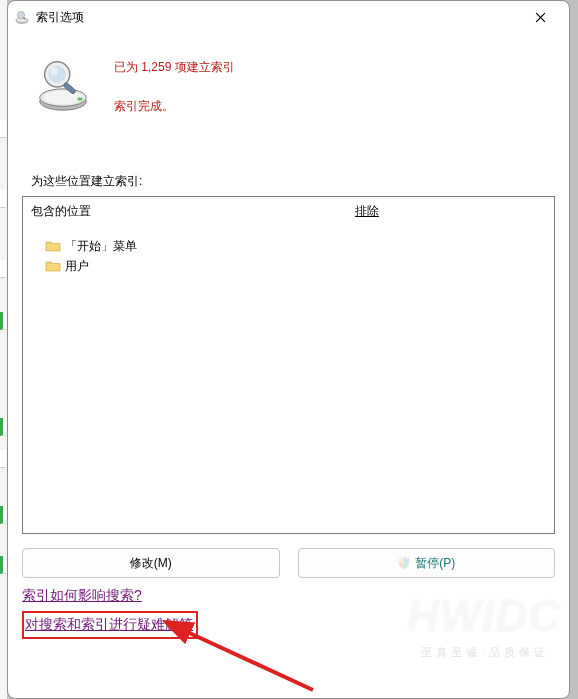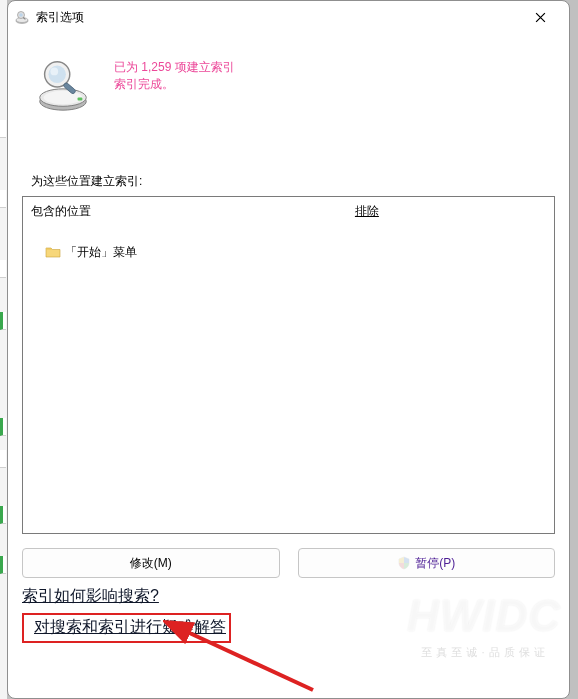--- a/index.html
+++ b/index.html
@@ -42,72 +42,72 @@
 }
 
 .content { padding: 14px 14px 10px 14px; }
 
 .status-block { display: flex; align-items: flex-start; padding: 6px 0 18px 10px; }
 .status-block .drive-icon {
   width: 62px; height: 62px;
   margin-right: 20px;
   flex-shrink: 0;
 }
-.status-block .lines { font-size: 12px; color: #ec4899; padding-top: 6px; }
-.status-block .lines .line2 { }
+.status-block .lines { font-size: 12px; color: #b91c1c; padding-top: 6px; }
+.status-block .lines .line2 { margin-top: 22px; }
 
 .section-label { font-size: 12px; color: #000; margin: 40px 0 6px 9px; }
 
 .locations-box {
   border: 1px solid #7a7a7a;
   height: 338px;
   display: flex;
   font-size: 12px;
   color: #000;
   overflow: hidden;
 }
 .col { flex: 1; padding: 6px 8px; }
 .col-left { flex: 0 0 61%; }
 .col-right { flex: 0 0 39%; text-decoration: underline; }
-.col .hdr { font-weight: 400; margin-bottom: 22px; }
+.col .hdr { font-weight: 400; margin-bottom: 16px; }
 .loc-item { display: flex; align-items: center; height: 20px; padding-left: 14px; }
 .loc-item .folder-ico { width: 16px; height: 16px; margin-right: 4px; }
 .loc-item .folder-ico svg { width: 16px; height: 16px; display: block; }
 .exclude-item { height: 20px; line-height: 20px; }
 
 .buttons-row { display: flex; gap: 18px; margin: 14px 0 8px 0; }
 .btn {
   flex: 1;
   height: 30px;
   border: 1px solid #c6c6c6;
   background: #fdfdfd;
   border-radius: 4px;
   font-size: 12px;
   display: flex;
   align-items: center;
   justify-content: center;
   gap: 4px;
   cursor: pointer;
 }
-.btn.disabled { color: #4c1d95; cursor: default; }
+.btn.disabled { color: #0f766e; cursor: default; }
 .shield { width: 14px; height: 14px; }
 .shield.dim { opacity: 0.35; }
 
 .link-block { margin-top: 6px; }
 .link {
-  font-size: 16px;
-  color: #0f172a;
+  font-size: 14px;
+  color: #701a75;
   text-decoration: underline;
   display: inline-block;
   cursor: pointer;
 }
 .link-highlight {
   display: inline-block;
   border: 2px solid #d22;
-  padding: 2px 3px 3px 10px;
+  padding: 2px 3px 3px 1px;
   margin-top: 6px;
 }
 
 .watermark {
   position: absolute;
   right: 8px; bottom: 57px;
   font-size: 44px;
   font-weight: 700;
   font-style: italic;
   color: rgba(255,255,255,0.6);
@@ -193,20 +193,29 @@
       <div class="col col-left">
         <div class="hdr">包含的位置</div>
         <div class="loc-item">
           <span class="folder-ico">
             <svg viewBox="0 0 16 16">
                 <path d="M1 4 h5 l1.5 1.5 H15 V13 H1 Z" fill="#f7d77a" stroke="#caa23b" stroke-width="0.6"></path>
                 <path d="M1 4 h5 l1.5 1.5 H1 Z" fill="#e8c25a"></path>
               </svg>
           </span>
           <span>「开始」菜单</span>
+        </div>
+        <div class="loc-item">
+          <span class="folder-ico">
+            <svg viewBox="0 0 16 16">
+                <path d="M1 4 h5 l1.5 1.5 H15 V13 H1 Z" fill="#f7d77a" stroke="#caa23b" stroke-width="0.6"></path>
+                <path d="M1 4 h5 l1.5 1.5 H1 Z" fill="#e8c25a"></path>
+              </svg>
+          </span>
+          <span>用户</span>
         </div>
       </div>
       <div class="col col-right">
         <div class="hdr">排除</div>
         <div class="exclude-item"></div>
       </div>
     </div>
 
     <div class="buttons-row">
       <button class="btn">

